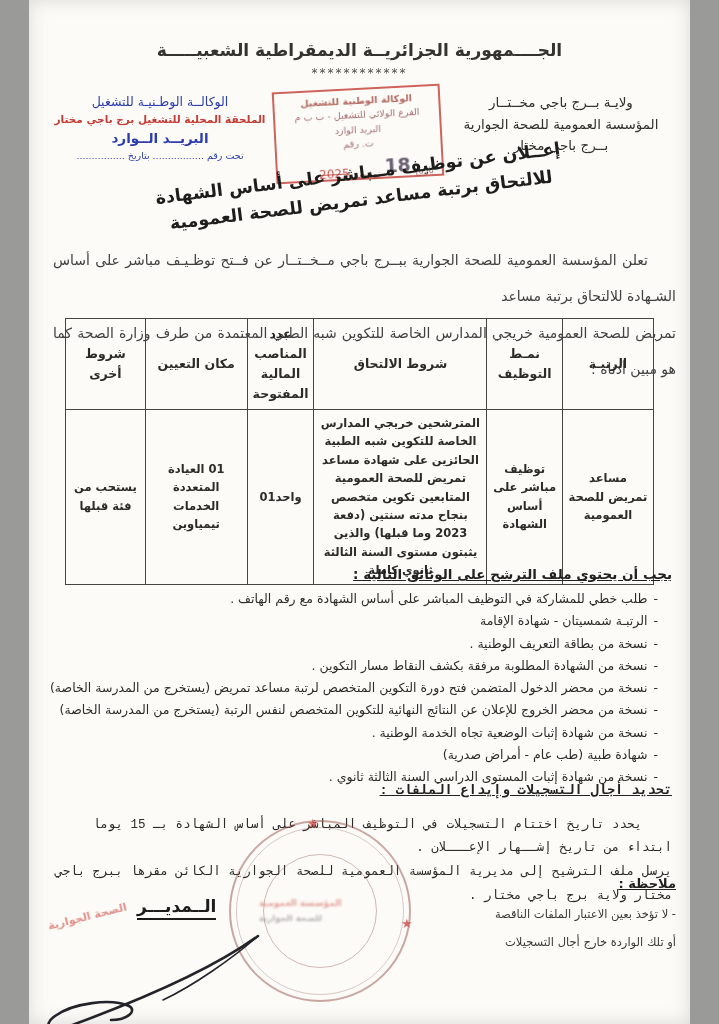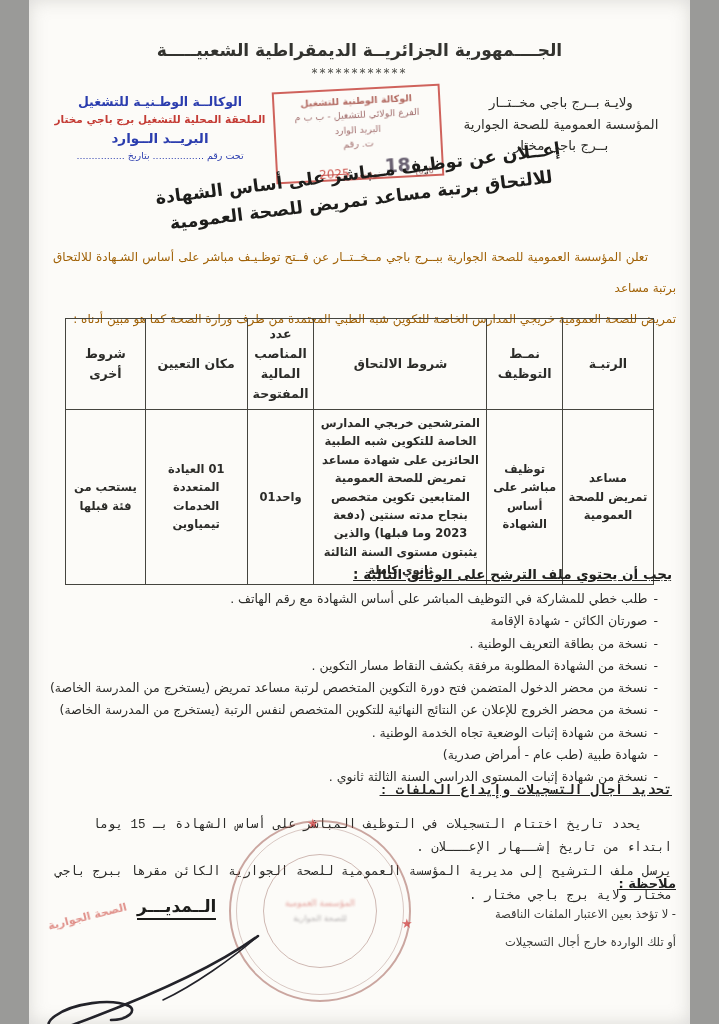--- a/index.html
+++ b/index.html
@@ -21,21 +21,21 @@
     letter-spacing:.5px;
   }
   .separator{
     position:absolute;top:66px;right:0;left:0;
     text-align:center;font-size:12px;color:#4a4a45;letter-spacing:2px;
   }
   .agency{
     position:absolute;top:92px;left:6px;width:250px;
     text-align:center;line-height:1.55;
   }
-  .agency .a1,.agency .a2{color:#2b3dae;font-weight:700;font-size:12.5px;}
+  .agency .a1,.agency .a2{color:#2b3dae;font-weight:400;font-size:12.5px;}
   .agency .a3{color:#c43c35;font-weight:700;font-size:10.5px;}
   .agency .a4{color:#2b3dae;font-weight:700;font-size:13.5px;letter-spacing:3px;}
   .agency .a5{color:#2b3dae;font-size:9.5px;}
   .org{
     position:absolute;top:92px;right:14px;width:230px;
     text-align:center;font-size:13.5px;line-height:1.6;color:#2f2f2b;
   }
   .org .o1{letter-spacing:1px;}
   
   .rect-stamp{
@@ -56,21 +56,21 @@
   .title-block{
     position:absolute;top:160px;right:70px;left:70px;
     transform:rotate(-7deg);
     text-align:center;
     font-weight:700;color:#1d1d1b;
     font-size:17.5px;line-height:1.55;
   }
   
   .intro{
     position:absolute;top:242px;right:14px;left:24px;
-    font-size:12px;line-height:2.6;color:#a16207;
+    font-size:14px;line-height:2.6;color:#404040;
     text-align:justify;
   }
   .intro .i1{text-indent:28px;display:block;}
   
   .jobs-table{
     position:absolute;top:318px;right:36px;left:36px;
     border-collapse:collapse;table-layout:fixed;
   }
   .jobs-table th,.jobs-table td{
     border:1.6px solid #45453f;
@@ -120,23 +120,23 @@
   }
   .rs-outer,.rs-inner{position:absolute;border-radius:50%;}
   .rs-outer{inset:0;border:2px solid rgba(150,75,65,.6);}
   .rs-mid{position:absolute;inset:7px;border-radius:50%;border:1px solid rgba(140,90,80,.4);}
   .rs-inner{inset:34px;border:1.5px solid rgba(140,85,75,.5);}
   .rs-star{position:absolute;color:rgba(200,40,40,.85);font-size:13px;}
   .rs-star-top{top:-4px;left:78px;}
   .rs-star-right{top:96px;left:172px;}
   .rs-center{
     position:absolute;inset:44px 30px;display:flex;flex-direction:column;
-    align-items:center;justify-content:center;gap:4px;
+    align-items:flex-end;justify-content:center;gap:4px;
     font-size:8.5px;color:rgba(90,80,85,.55);filter:blur(.8px);
-    text-align:center;line-height:1.4;
+    text-align:center;line-height:1.4;font-weight:bold;
   }
   .rs-center .red{color:rgba(200,60,50,.6);font-size:9px;}
   .red-fragment{
     position:absolute;top:48px;left:18px;
     transform:rotate(-14deg);
     color:rgba(200,55,45,.55);font-size:11px;font-weight:700;
     filter:blur(.5px);
   }
   .signature{position:absolute;top:66px;left:4px;}
 </style>
@@ -212,21 +212,21 @@
         <td>01 العيادة المتعددة الخدمات تيمياوين</td>
         <td>يستحب من فئة قبلها</td>
       </tr>
     </tbody>
   </table>
 
   <div class="docs">
     <div class="sec-heading">يجب أن يحتوي ملف الترشح على الوثائق التالية :</div>
     <ul>
       <li><span class="dash">-</span><span>طلب خطي للمشاركة في التوظيف المباشر على أساس الشهادة مع رقم الهاتف .</span></li>
-      <li><span class="dash">-</span><span>صورتان الكائن - شهادة الإقامة</span></li>
+      <li><span class="dash">-</span><span>الرتبـة شمسيتان - شهادة الإقامة</span></li>
       <li><span class="dash">-</span><span>نسخة من بطاقة التعريف الوطنية .</span></li>
       <li><span class="dash">-</span><span>نسخة من الشهادة المطلوبة مرفقة بكشف النقاط مسار التكوين .</span></li>
       <li><span class="dash">-</span><span>نسخة من محضر الدخول المتضمن فتح دورة التكوين المتخصص لرتبة مساعد تمريض (يستخرج من المدرسة الخاصة)</span></li>
       <li><span class="dash">-</span><span>نسخة من محضر الخروج للإعلان عن النتائج النهائية للتكوين المتخصص لنفس الرتبة (يستخرج من المدرسة الخاصة)</span></li>
       <li><span class="dash">-</span><span>نسخة من شهادة إثبات الوضعية تجاه الخدمة الوطنية .</span></li>
       <li><span class="dash">-</span><span>شهادة طبية (طب عام - أمراض صدرية)</span></li>
       <li><span class="dash">-</span><span>نسخة من شهادة إثبات المستوى الدراسي السنة الثالثة ثانوي .</span></li>
     </ul>
   </div>
 

